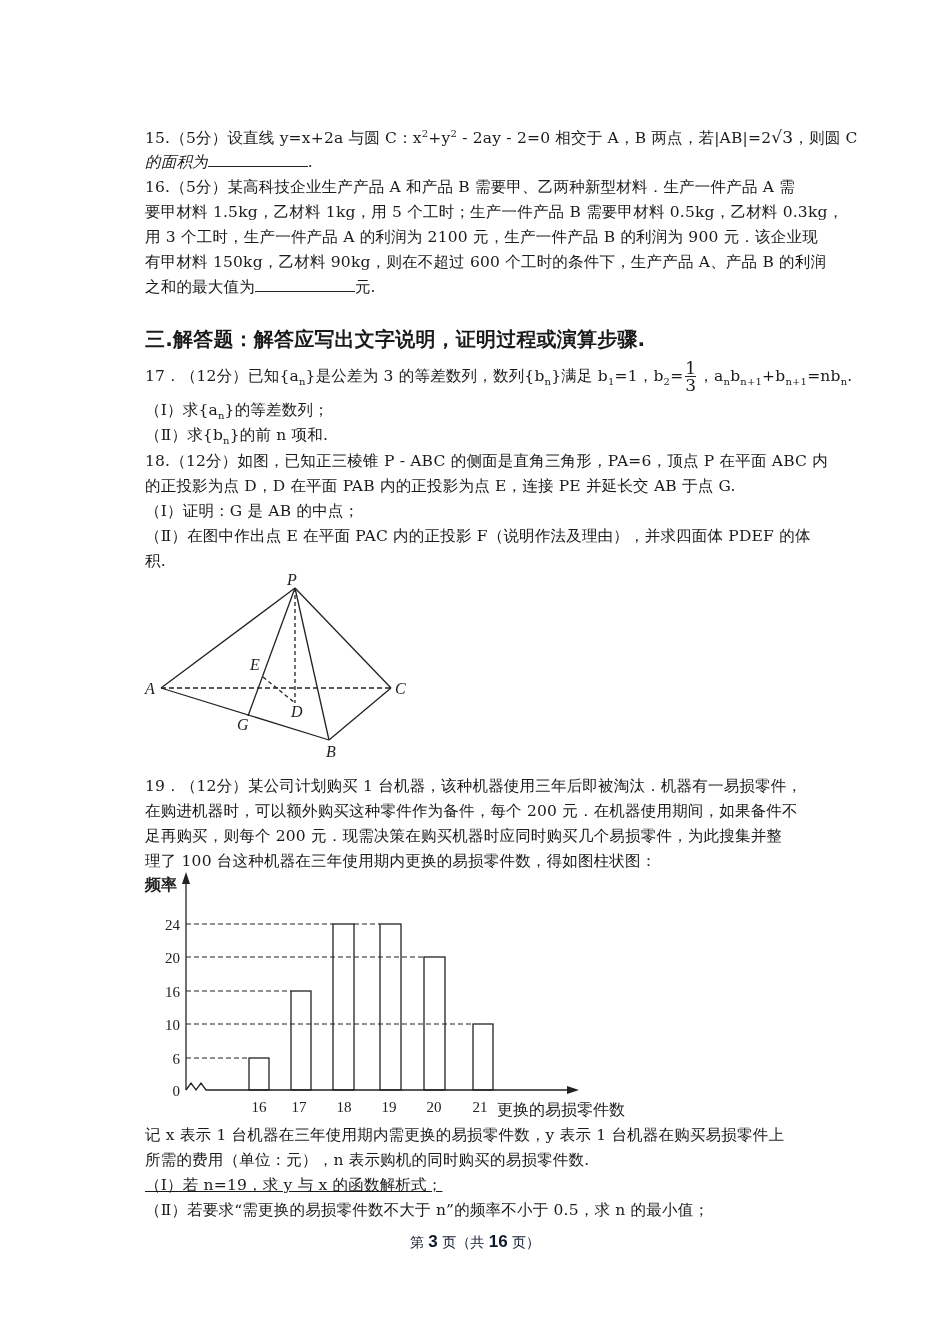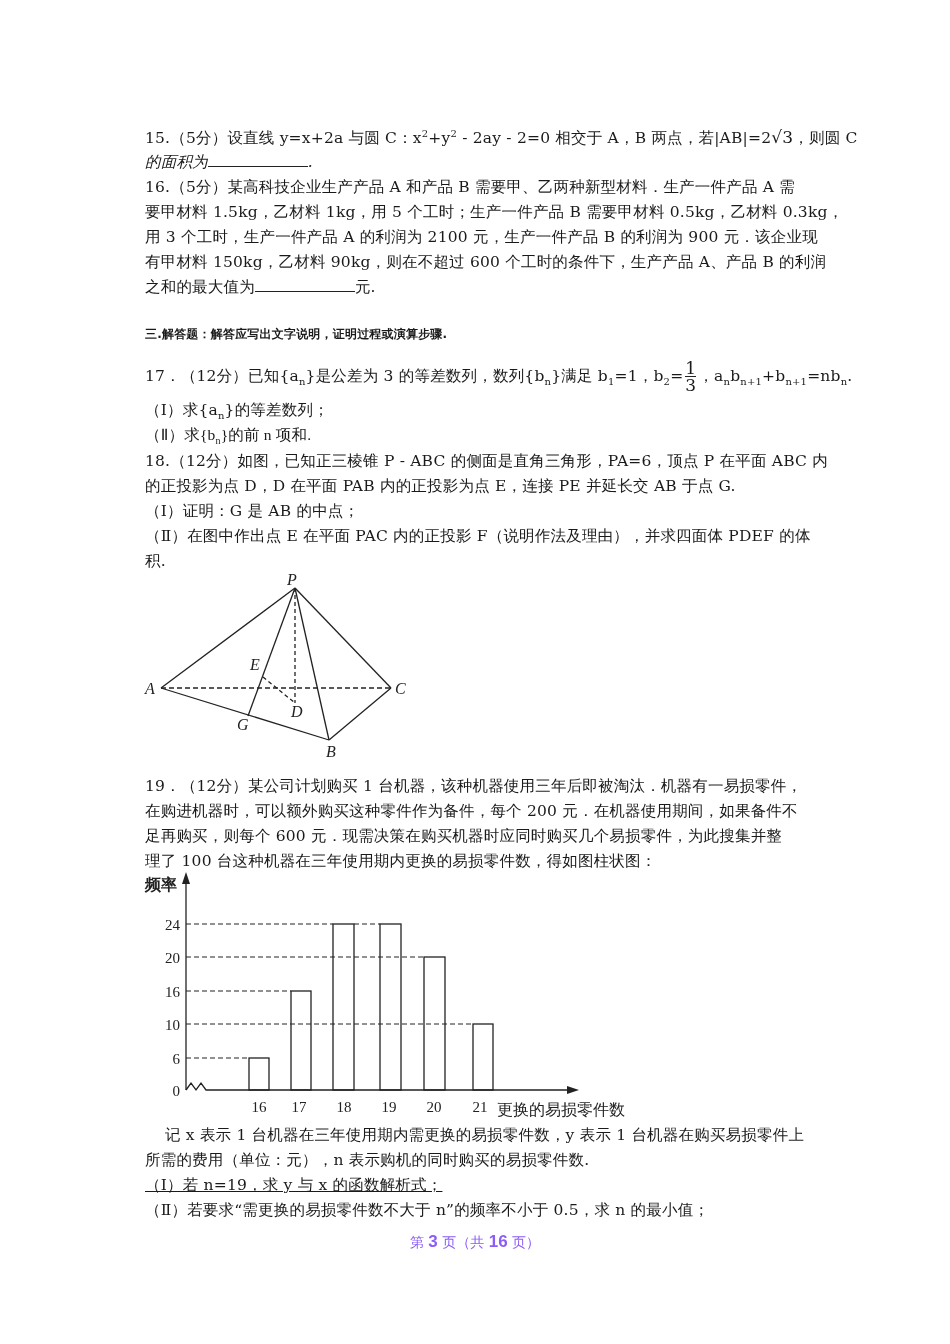--- a/index.html
+++ b/index.html
@@ -7,50 +7,50 @@
          font-family:"DejaVu Serif","Liberation Serif",serif; color:#1a1a1a; }
   .line { position:absolute; left:145px; font-size:15.5px; white-space:nowrap; letter-spacing:0.2px; }
   .bold { font-weight:bold; font-family:"DejaVu Sans","Liberation Sans",sans-serif; }
   .blank { display:inline-block; width:100px; border-bottom:1px solid #222; height:12px; vertical-align:baseline; }
   sub, sup { font-size:10px; }
   .frac { display:inline-block; vertical-align:middle; text-align:center; font-size:17px; line-height:16px; margin:0 2px; }
   .frac .num { display:block; border-bottom:1px solid #222; }
   .frac .den { display:block; }
   .sqrt { font-size:17px; }
   svg text { font-family:"Liberation Serif","DejaVu Serif",serif; }
-  .footer { position:absolute; top:1232px; left:0; width:950px; text-align:center; font-size:14px; color:#8b5cf6; }
+  .footer { position:absolute; top:1232px; left:0; width:950px; text-align:center; font-size:14px; color:#0f172a; }
   .footer b { font-family:"Liberation Sans","DejaVu Sans",sans-serif; font-size:17px; }
 </style>
 </head>
 <body>
 
 <div class="line" style="top:127px;">
   <span>15.（5分）设直线 y=x+2a 与圆 C：x</span><sup>2</sup><span>+y</span><sup>2</sup><span> - 2ay - 2=0 相交于 A，B 两点，若|AB|=2</span><span class="sqrt">√3</span><span>，则圆 C</span>
 </div>
 <div class="line" style="top:152px;font-style:italic;">
   <span>的面积为</span><span class="blank"></span><span>.</span>
 </div>
 
 <div class="line" style="top:177px;">16.（5分）某高科技企业生产产品 A 和产品 B 需要甲、乙两种新型材料．生产一件产品 A 需</div>
 <div class="line" style="top:202px;">要甲材料 1.5kg，乙材料 1kg，用 5 个工时；生产一件产品 B 需要甲材料 0.5kg，乙材料 0.3kg，</div>
 <div class="line" style="top:227px;">用 3 个工时，生产一件产品 A 的利润为 2100 元，生产一件产品 B 的利润为 900 元．该企业现</div>
 <div class="line" style="top:252px;">有甲材料 150kg，乙材料 90kg，则在不超过 600 个工时的条件下，生产产品 A、产品 B 的利润</div>
 <div class="line" style="top:277px;">
   <span>之和的最大值为</span><span class="blank"></span><span>元.</span>
 </div>
 
-<div class="line bold" style="top:326px;font-size:12px;">三.解答题：解答应写出文字说明，证明过程或演算步骤.</div>
+<div class="line bold" style="top:326px;font-size:20px;">三.解答题：解答应写出文字说明，证明过程或演算步骤.</div>
 
 <div class="line" style="top:360px;">
   <span>17．（12分）已知{a</span><sub>n</sub><span>}是公差为 3 的等差数列，数列{b</span><sub>n</sub><span>}满足 b</span><sub>1</sub><span>=1，b</span><sub>2</sub><span>=</span><span class="frac"><span class="num">1</span><span class="den">3</span></span><span>，a</span><sub>n</sub><span>b</span><sub>n+1</sub><span>+b</span><sub>n+1</sub><span>=nb</span><sub>n</sub><span>.</span>
 </div>
 <div class="line" style="top:400px;">
   <span>（Ⅰ）求{a</span><sub>n</sub><span>}的等差数列；</span>
 </div>
-<div class="line" style="top:425px;font-family:Liberation Serif, serif;">
+<div class="line" style="top:425px;">
   <span>（Ⅱ）求{b</span><sub>n</sub><span>}的前 n 项和.</span>
 </div>
 
 <div class="line" style="top:451px;">18.（12分）如图，已知正三棱锥 P - ABC 的侧面是直角三角形，PA=6，顶点 P 在平面 ABC 内</div>
 <div class="line" style="top:476px;">的正投影为点 D，D 在平面 PAB 内的正投影为点 E，连接 PE 并延长交 AB 于点 G.</div>
 <div class="line" style="top:501px;">（Ⅰ）证明：G 是 AB 的中点；</div>
 <div class="line" style="top:526px;">（Ⅱ）在图中作出点 E 在平面 PAC 内的正投影 F（说明作法及理由），并求四面体 PDEF 的体</div>
 <div class="line" style="top:551px;">积.</div>
 
 <svg style="position:absolute;left:0;top:0;" width="950" height="1344" viewBox="0 0 950 1344">
@@ -71,21 +71,21 @@
     <text x="395" y="694">C</text>
     <text x="326" y="757">B</text>
     <text x="291" y="717">D</text>
     <text x="250" y="670">E</text>
     <text x="237" y="730">G</text>
   </g>
 </svg>
 
 <div class="line" style="top:776px;">19．（12分）某公司计划购买 1 台机器，该种机器使用三年后即被淘汰．机器有一易损零件，</div>
 <div class="line" style="top:801px;">在购进机器时，可以额外购买这种零件作为备件，每个 200 元．在机器使用期间，如果备件不</div>
-<div class="line" style="top:826px;">足再购买，则每个 600 元．现需决策在购买机器时应同时购买几个易损零件，为此搜集并整</div>
+<div class="line" style="top:826px;">足再购买，则每个 200 元．现需决策在购买机器时应同时购买几个易损零件，为此搜集并整</div>
 <div class="line" style="top:851px;">理了 100 台这种机器在三年使用期内更换的易损零件数，得如图柱状图：</div>
 
 <svg style="position:absolute;left:0;top:0;" width="950" height="1344" viewBox="0 0 950 1344">
 
   <line x1="186" y1="1090" x2="186" y2="880" stroke="#222" stroke-width="1.3"></line>
   <polygon points="186,872 182,884 190,884" fill="#222"></polygon>
 
   <polyline points="186,1090 191,1083 196,1090 201,1083 206,1090 212,1090 575,1090" stroke="#222" stroke-width="1.3" fill="none"></polyline>
   <polygon points="579,1090 567,1086 567,1094" fill="#222"></polygon>
 
@@ -121,20 +121,20 @@
     <text x="299" y="1112">17</text>
     <text x="344" y="1112">18</text>
     <text x="389" y="1112">19</text>
     <text x="434" y="1112">20</text>
     <text x="480" y="1112">21</text>
   </g>
   <text x="145" y="890" font-size="16" font-weight="bold" fill="#222" style="font-family:'DejaVu Sans',sans-serif;">频率</text>
   <text x="497" y="1115" font-size="16" fill="#222" style="font-family:'DejaVu Sans',sans-serif;">更换的易损零件数</text>
 </svg>
 
-<div class="line" style="top:1125px;margin-left:20px;">记 x 表示 1 台机器在三年使用期内需更换的易损零件数，y 表示 1 台机器在购买易损零件上</div>
+<div class="line" style="top:1125px;">记 x 表示 1 台机器在三年使用期内需更换的易损零件数，y 表示 1 台机器在购买易损零件上</div>
 <div class="line" style="top:1150px;">所需的费用（单位：元），n 表示购机的同时购买的易损零件数.</div>
 <div class="line" style="top:1175px;text-decoration:underline;">（Ⅰ）若 n=19，求 y 与 x 的函数解析式；</div>
 <div class="line" style="top:1200px;">（Ⅱ）若要求“需更换的易损零件数不大于 n”的频率不小于 0.5，求 n 的最小值；</div>
 
 <div class="footer">
   <span>第 </span><b>3</b><span> 页（共 </span><b>16</b><span> 页）</span>
 </div>
 
 </body></html>

